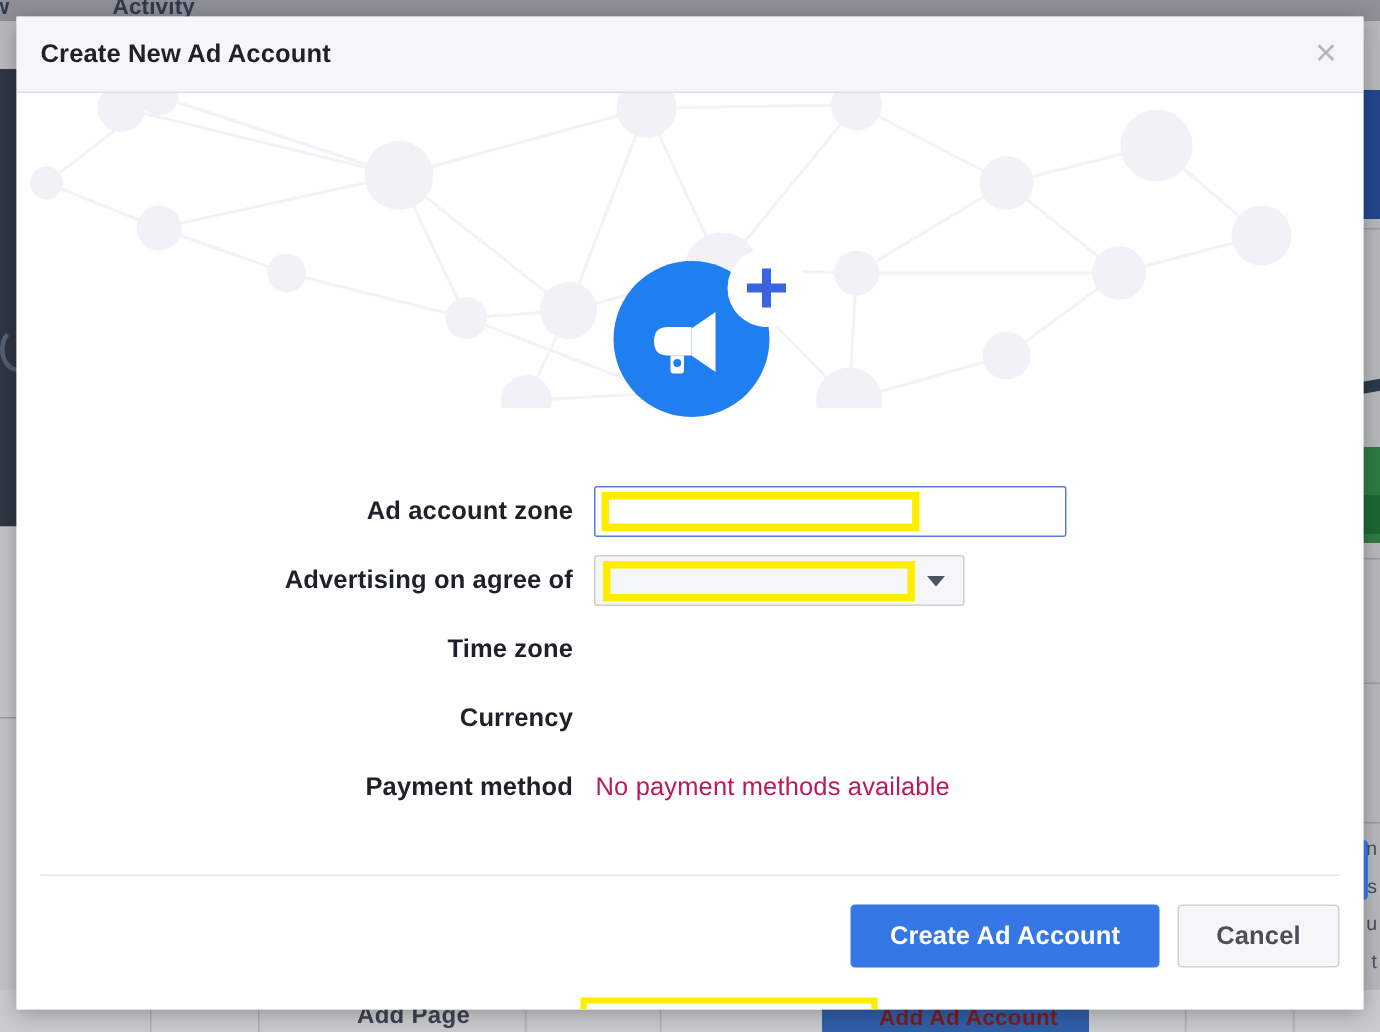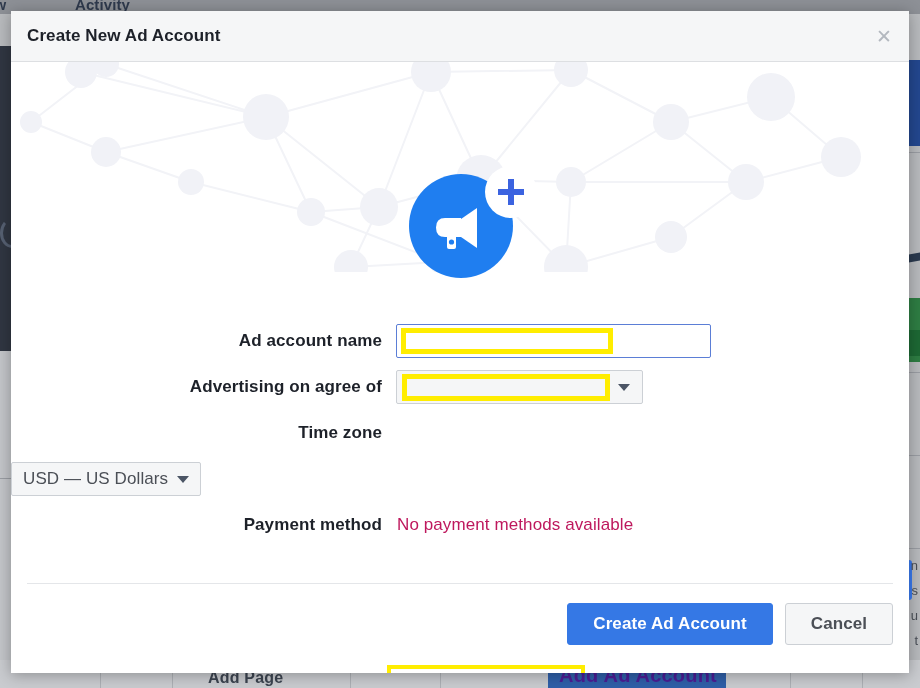--- a/index.html
+++ b/index.html
@@ -145,41 +145,41 @@
   .bg-bottom-cellline {
     position: absolute;
     bottom: 0;
     width: 1px;
     height: 28px;
     background: #adb0b5;
   }
   .bg-add-page {
     position: absolute;
     bottom: 1px;
-    left: 208px;
+    left: 238px;
     font-size: 16px;
     font-weight: 700;
     color: #3c4450;
     letter-spacing: .2px;
   }
   .bg-add-ad-account-btn {
     position: absolute;
     bottom: 0;
     left: 548px;
     width: 178px;
     height: 26px;
     background: #2f5fa8;
   }
   .bg-add-ad-account-label {
     position: absolute;
     bottom: 1px;
-    left: 559px;
-    font-size: 20px;
+    left: 586px;
+    font-size: 15px;
     font-weight: 700;
-    color: #4c1d95;
+    color: #7f1d1d;
     letter-spacing: .2px;
   }
 
   
   .modal {
     position: absolute;
     left: 11px;
     top: 11px;
     width: 898px;
     height: 662px;
@@ -547,21 +547,21 @@
         <circle cx="18.5" cy="36" r="2.6" fill="#1f7ef0"></circle>
       </svg>
       <div class="hero-badge">
         <div class="hero-badge-plus"></div>
       </div>
     </div>
 
     <div class="form">
 
       <div class="form-row">
-        <div class="form-label">Ad account name</div>
+        <div class="form-label">Ad account zone</div>
         <div class="form-control">
           <div class="text-input">
             <div class="hl-box hl-in-text"></div>
           </div>
         </div>
       </div>
 
       <div class="form-row">
         <div class="form-label">Advertising on agree of</div>
         <div class="form-control">
@@ -571,26 +571,21 @@
             <span class="caret"></span>
           </div>
         </div>
       </div>
 
       <div class="form-row">
         <div class="form-label">Time zone</div>
       </div>
 
       <div class="form-row">
-        <div class="form-control">
-          <div class="select-box">
-            <span class="select-value">USD — US Dollars</span>
-            <span class="caret"></span>
-          </div>
-        </div>
+        <div class="form-label">Currency</div>
       </div>
 
       <div class="form-row">
         <div class="form-label">Payment method</div>
         <div class="form-control">
           <span class="static-value">No payment methods available</span>
         </div>
       </div>
 
     </div>

